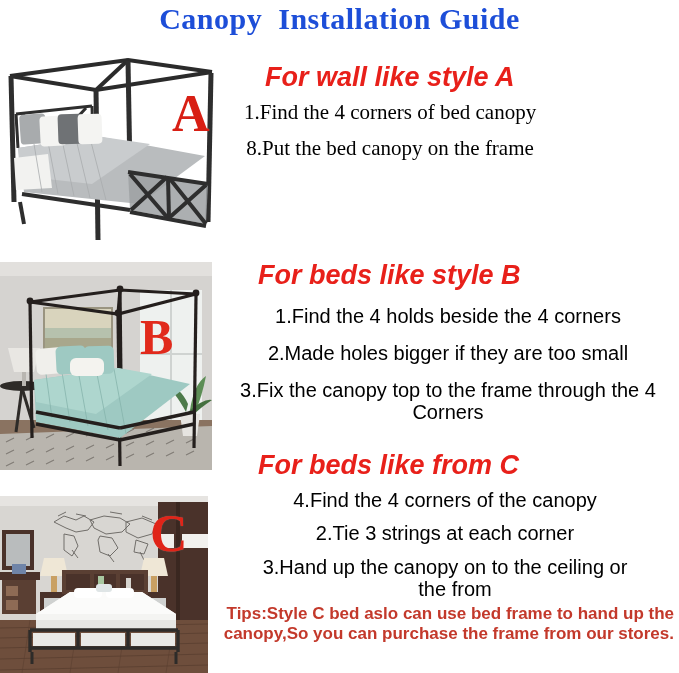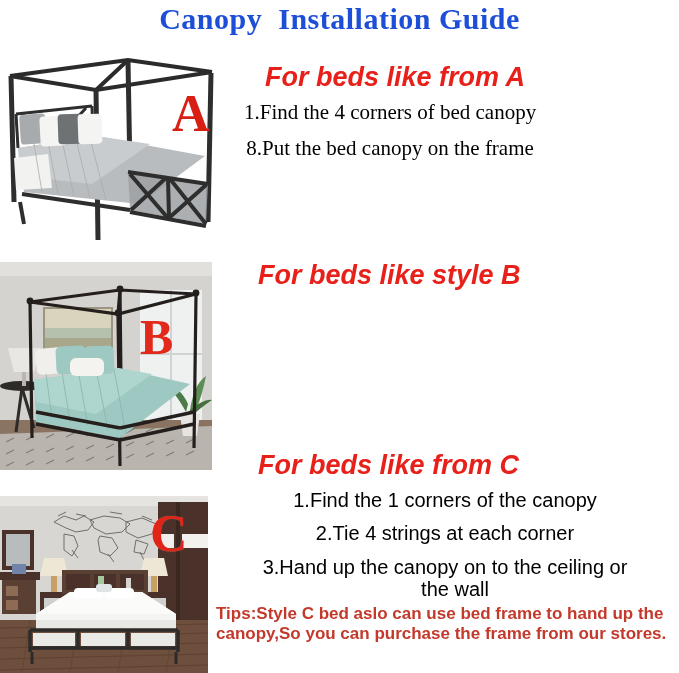--- a/index.html
+++ b/index.html
@@ -77,21 +77,21 @@
     font-family:"Liberation Sans",sans-serif;
     font-size:20px;font-weight:400;}
   #steps-c .step{margin-bottom:11px;white-space:normal;width:458px;line-height:1.12;}
   #steps-c .step .cont{display:block;padding-left:20px;}
 
   
   #tips{
     position:absolute;left:216px;top:604px;width:458px;
     font-family:"Liberation Sans",sans-serif;
     font-size:17px;font-weight:700;
-    color:#c3392b;line-height:1.18;
+    color:#c3392b;line-height:1.18;text-align:right;
   }
 </style>
 </head>
 <body>
 
 <div class="page">
 
   <div class="title">Canopy  Installation Guide</div>
 
   <div class="photo" id="photo-a">
@@ -333,33 +333,38 @@
         <rect x="131" y="137" width="44" height="13"></rect>
       </g>
       <g stroke="#2d2b29" stroke-width="3">
         <line x1="32" y1="156" x2="32" y2="168"></line>
         <line x1="176" y1="156" x2="176" y2="168"></line>
       </g>
     </svg>
   </div>
   <div class="marker" id="marker-c">C</div>
 
-  <div class="heading" id="head-a">For beds like from A</div>
+  <div class="heading" id="head-a">For wall like style A</div>
   <div class="steps" id="steps-a">
     <div class="step">1.Find the 4 corners of bed canopy</div>
     <div class="step">8.Put the bed canopy on the frame</div>
   </div>
 
   <div class="heading" id="head-b">For beds like style B</div>
+  <div class="steps" id="steps-b">
+    <div class="step">1.Find the 4 holds beside the 4 corners</div>
+    <div class="step">2.Made holes bigger if they are too small</div>
+    <div class="step">3.Fix the canopy top to the frame through the 4 Corners</div>
+  </div>
 
   <div class="heading" id="head-c">For beds like from C</div>
   <div class="steps" id="steps-c">
-    <div class="step">1.Find the 1 corners of the canopy</div>
-    <div class="step">2.Tie 4 strings at each corner</div>
+    <div class="step">4.Find the 4 corners of the canopy</div>
+    <div class="step">2.Tie 3 strings at each corner</div>
     <div class="step">
       <span>3.Hand up the canopy on to the ceiling or</span>
-      <span class="cont">the wall</span>
+      <span class="cont">the from</span>
     </div>
   </div>
 
   <div id="tips">Tips:Style C bed aslo can use bed frame to hand up the canopy,So you can purchase the frame from our stores.</div>
 
 </div>
 
 </body></html>

